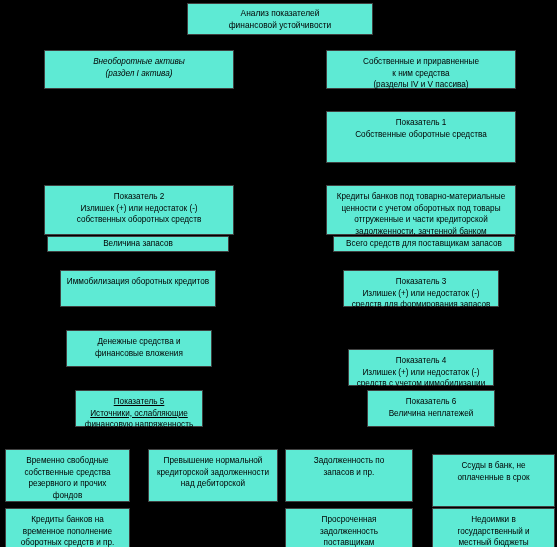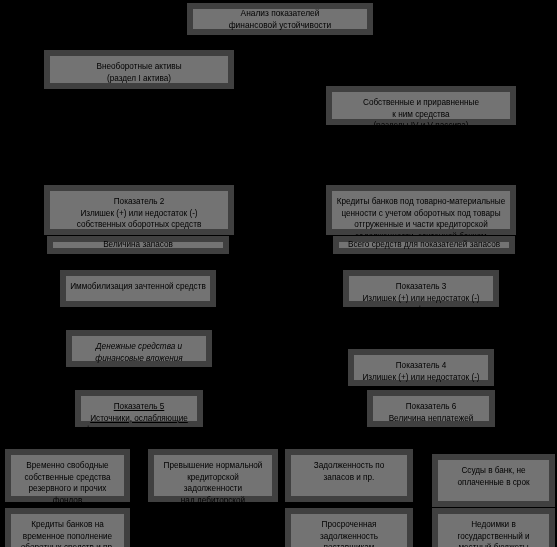--- a/index.html
+++ b/index.html
@@ -10,23 +10,23 @@
   #canvas {
     position: relative;
     width: 557px;
     height: 547px;
     background: #000000;
     overflow: hidden;
     font-family: "Liberation Sans", sans-serif;
   }
   .node {
     position: absolute;
-    background: #737373;
+    background: #5eead4;
     color: #000000;
-    border: 6px solid #404040;
+    border: 1px solid #404040;
     box-sizing: border-box;
     display: flex;
     align-items: flex-start;
     justify-content: center;
     text-align: center;
     font-size: 8.2px;
     line-height: 11.5px;
     padding: 5px 3px 3px 3px;
     letter-spacing: 0px;
     white-space: pre-line;
@@ -41,49 +41,51 @@
   }
 </style>
 </head>
 <body>
 
 <div id="canvas">
 
   <div class="node title-node mid" style="left:187px; top:3px; width:186px; height:32px;">Анализ показателей
 финансовой устойчивости</div>
 
-  <div class="node" style="left:44px; top:50px; width:190px; height:39px;">Внеоборотные активы
+  <div class="node" style="left:44px; top:50px; width:190px; height:39px;font-style:italic;">Внеоборотные активы
 (раздел I актива)</div>
 
-  <div class="node" style="left:326px; top:50px; width:190px; height:39px;margin-top:36px;">Собственные и приравненные
+  <div class="node" style="left:326px; top:50px; width:190px; height:39px;">Собственные и приравненные
 к ним средства
 (разделы IV и V пассива)</div>
 
 
+  <div class="node" style="left:326px; top:111px; width:190px; height:52px;">Показатель 1
+Собственные оборотные средства</div>
 
   <div class="node" style="left:44px; top:185px; width:190px; height:50px;">Показатель 2
 Излишек (+) или недостаток (-)
 собственных оборотных средств</div>
 
   <div class="node" style="left:326px; top:185px; width:190px; height:50px;">Кредиты банков под товарно-материальные
 ценности с учетом оборотных под товары
 отгруженные и части кредиторской
 задолженности, зачтенной банком</div>
 
   <div class="node mid" style="left:47px; top:236px; width:182px; height:16px;">Величина запасов</div>
 
-  <div class="node mid" style="left:333px; top:236px; width:182px; height:16px;">Всего средств для показателей запасов</div>
+  <div class="node mid" style="left:333px; top:236px; width:182px; height:16px;">Всего средств для поставщикам запасов</div>
 
-  <div class="node" style="left:60px; top:270px; width:156px; height:37px;">Иммобилизация зачтенной средств</div>
+  <div class="node" style="left:60px; top:270px; width:156px; height:37px;">Иммобилизация оборотных кредитов</div>
 
   <div class="node" style="left:343px; top:270px; width:156px; height:37px;">Показатель 3
 Излишек (+) или недостаток (-)
 средств для формирования запасов</div>
 
-  <div class="node" style="left:66px; top:330px; width:146px; height:37px;font-style:italic;">Денежные средства и
+  <div class="node" style="left:66px; top:330px; width:146px; height:37px;">Денежные средства и
 финансовые вложения</div>
 
   <div class="node" style="left:348px; top:349px; width:146px; height:37px;">Показатель 4
 Излишек (+) или недостаток (-)
 средств с учетом иммобилизации</div>
 
   <div class="node" style="left:75px; top:390px; width:128px; height:37px;text-decoration:underline;">Показатель 5
 Источники, ослабляющие
 финансовую напряженность</div>
 

